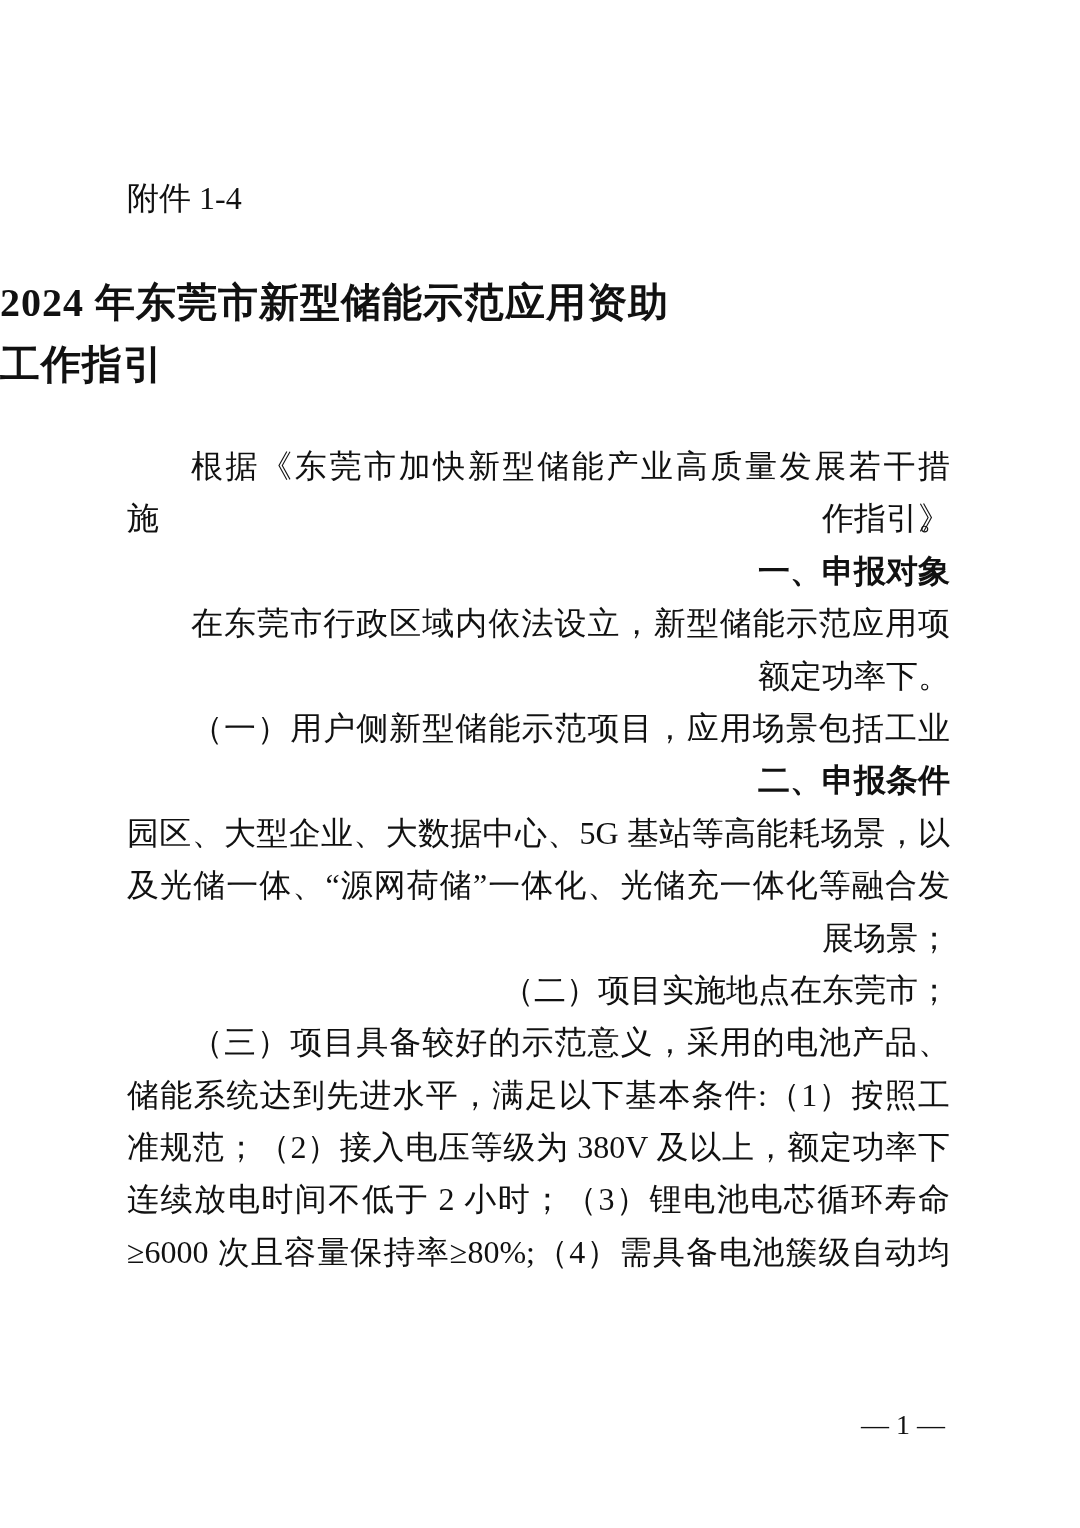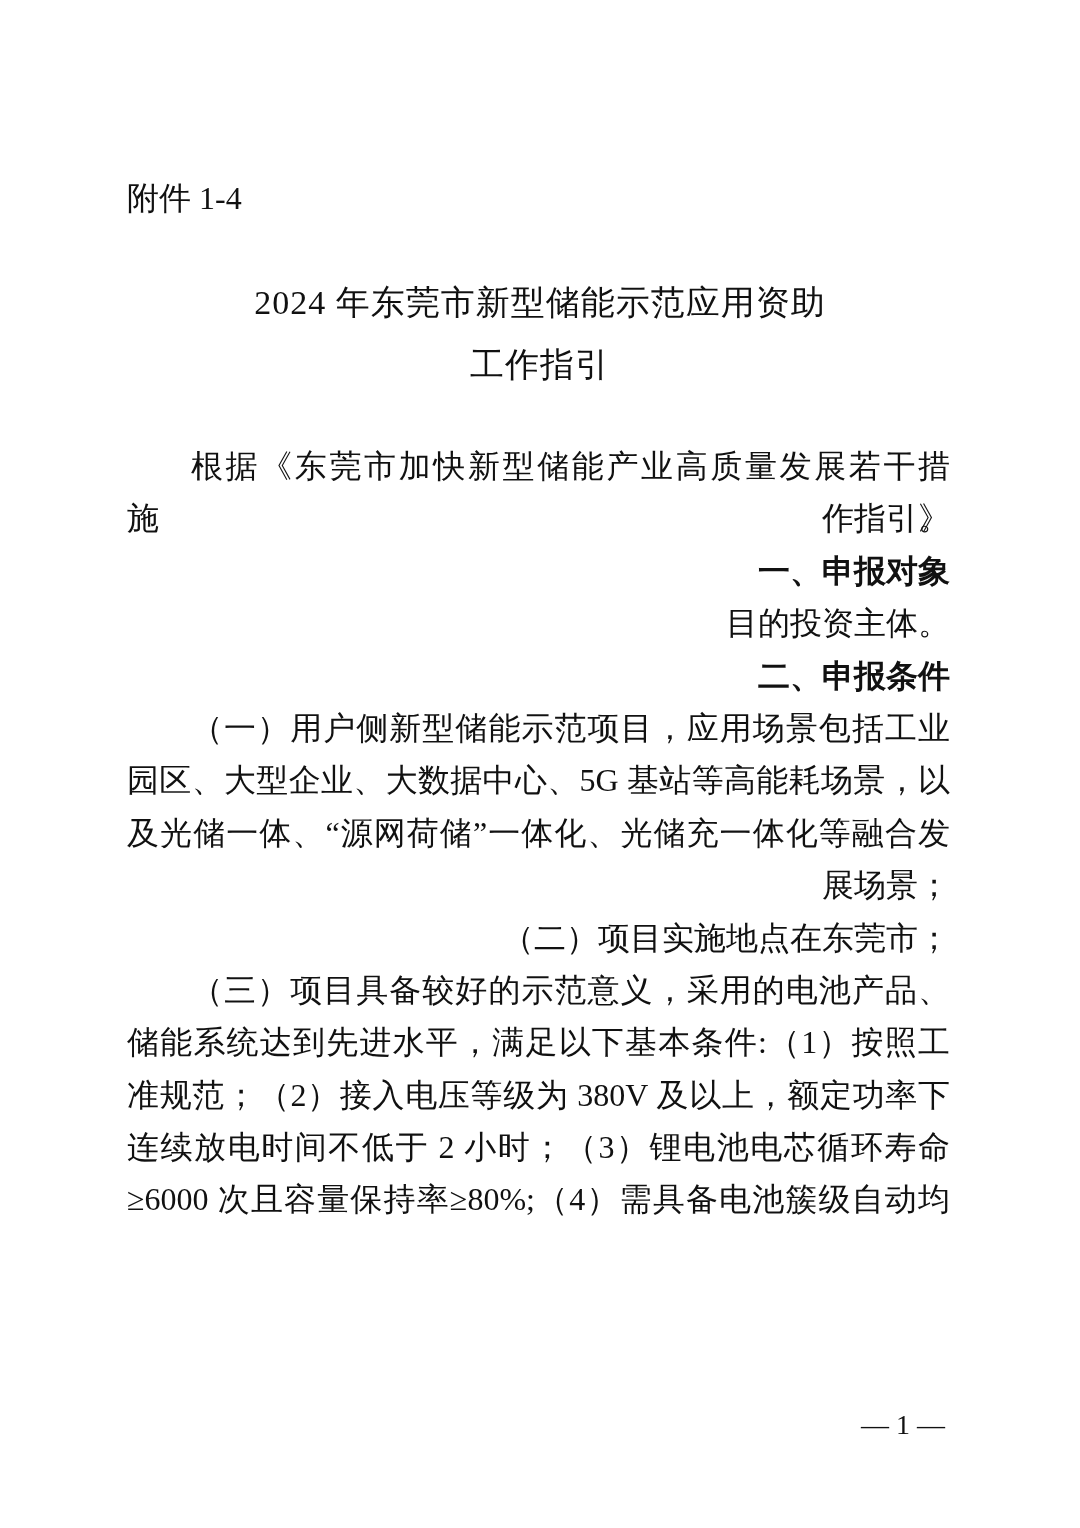--- a/index.html
+++ b/index.html
@@ -22,24 +22,24 @@
     left: 127px;
     font-size: 32px;
     line-height: 36px;
     font-family: "Liberation Serif", "DejaVu Serif", serif;
   }
   .doc-title {
     position: absolute;
     top: 272px;
     left: 0;
     width: 100%;
-    text-align: center;
-    font-size: 34px;
+    text-align: left;
+    font-size: 40px;
     line-height: 62px;
-    font-weight: 400;
+    font-weight: 700;
     font-family: "Liberation Serif", "DejaVu Serif", serif;
     letter-spacing: 1px;
   }
   .content {
     position: absolute;
     top: 440px;
     left: 127px;
     width: 823px;
     font-size: 32px;
     line-height: 52.4px;
@@ -82,23 +82,24 @@
 
   <div class="doc-title">
     <div>2024 年东莞市新型储能示范应用资助</div>
     <div>工作指引</div>
   </div>
 
   <div class="content">
     <div class="ln stretch indent">根据《东莞市加快新型储能产业高质量发展若干措施》</div>
     <div class="ln">作指引。</div>
     <div class="ln indent head">一、申报对象</div>
-    <div class="ln">目的投资主体。</div>
+    <div class="ln stretch indent">在东莞市行政区域内依法设立，新型储能示范应用项</div>
+    <div class="ln">额定功率下。</div>
+    <div class="ln stretch indent">（一）用户侧新型储能示范项目，应用场景包括工业</div>
     <div class="ln indent head">二、申报条件</div>
-    <div class="ln stretch indent">（一）用户侧新型储能示范项目，应用场景包括工业</div>
     <div class="ln stretch">园区、大型企业、大数据中心、5G 基站等高能耗场景，以</div>
     <div class="ln stretch">及光储一体、“源网荷储”一体化、光储充一体化等融合发</div>
     <div class="ln">展场景；</div>
     <div class="ln indent">（二）项目实施地点在东莞市；</div>
     <div class="ln stretch indent">（三）项目具备较好的示范意义，采用的电池产品、</div>
     <div class="ln stretch">储能系统达到先进水平，满足以下基本条件:（1）按照工</div>
     <div class="ln stretch">准规范；（2）接入电压等级为 380V 及以上，额定功率下</div>
     <div class="ln stretch">连续放电时间不低于 2 小时；（3）锂电池电芯循环寿命</div>
     <div class="ln stretch">≥6000 次且容量保持率≥80%;（4）需具备电池簇级自动均</div>
   </div>

